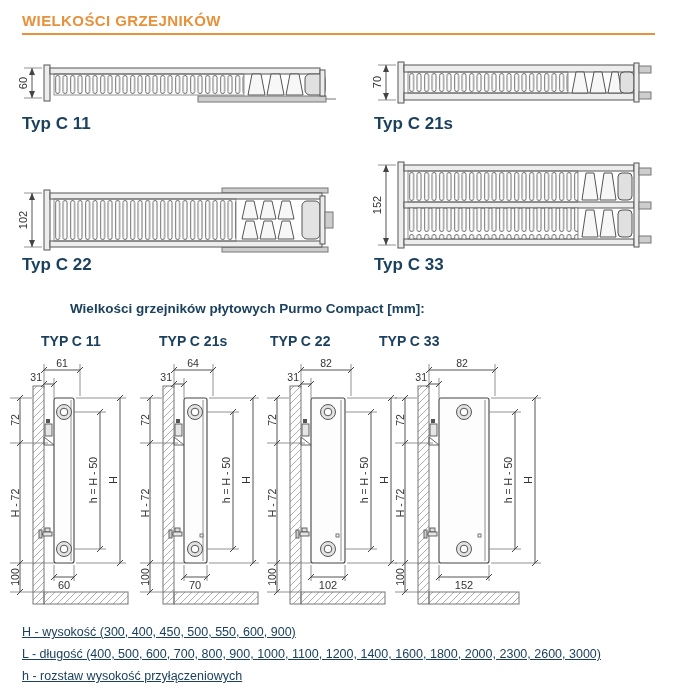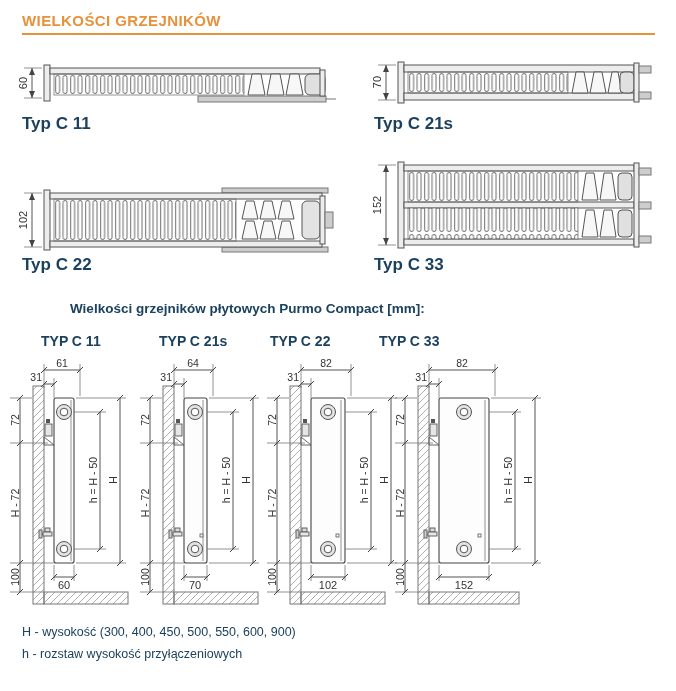--- a/index.html
+++ b/index.html
@@ -10,21 +10,21 @@
   }
   .abs { position:absolute; }
   .title {
     left:22px; top:12px; font-size:15px; font-weight:600; letter-spacing:.4px;
     color:#E8913B;
   }
   .rule { left:22px; top:33px; width:633px; height:2px; background:#E8913B; }
   .typlabel { font-size:17px; font-weight:bold; color:#1C415E; }
   .sechead { left:22px; top:301px; font-size:13.5px; font-weight:bold; color:#1C415E;margin-left:48px; }
   .colhead { top:333px; font-size:14px; font-weight:bold; color:#1C415E; }
-  .legend { left:22px; top:621px; font-size:12.5px; color:#1C415E; line-height:22px; }
+  .legend { left:22px; top:621px; font-size:12.5px; color:#1C415E; line-height:22px;text-decoration:underline; }
   svg { position:absolute; overflow:visible; }
   svg text { font-family:"Liberation Sans", sans-serif; }
   .dtx { font-size:10.5px; fill:#333; }
   .dtx2 { font-size:11px; fill:#333; }
   .ln  { stroke:#555; stroke-width:1; fill:none; }
   .tk  { stroke:#444; stroke-width:1; }
   .ext { stroke:#777; stroke-width:.8; fill:none; }
   .fl  { fill:#ededed; stroke:#555; stroke-width:1; }
   .fg  { fill:#cdcdcd; stroke:#777; stroke-width:1; }
   .fw  { fill:#fdfdfd; stroke:#444; stroke-width:1.1; }
@@ -508,16 +508,17 @@
       <line class="ext" x1="102" y1="207" x2="102" y2="223"></line>
       <line class="ln" x1="52" y1="219" x2="102" y2="219"></line>
       <line class="tk" x1="49" y1="222" x2="55" y2="216"></line>
         <line class="tk" x1="99" y1="222" x2="105" y2="216"></line>
       <text class="dtx2" x="77" y="231" text-anchor="middle">152</text>
     </g>
   </svg>
 
   <div class="abs legend">
     <div>H - wysokość (300, 400, 450, 500, 550, 600, 900)</div>
+    <div>L - długość (400, 500, 600, 700, 800, 900, 1000, 1100, 1200, 1400, 1600, 1800, 2000, 2300, 2600, 3000)</div>
     <div>h - rozstaw wysokość przyłączeniowych</div>
   </div>
 
 </div>
 
 </body></html>

